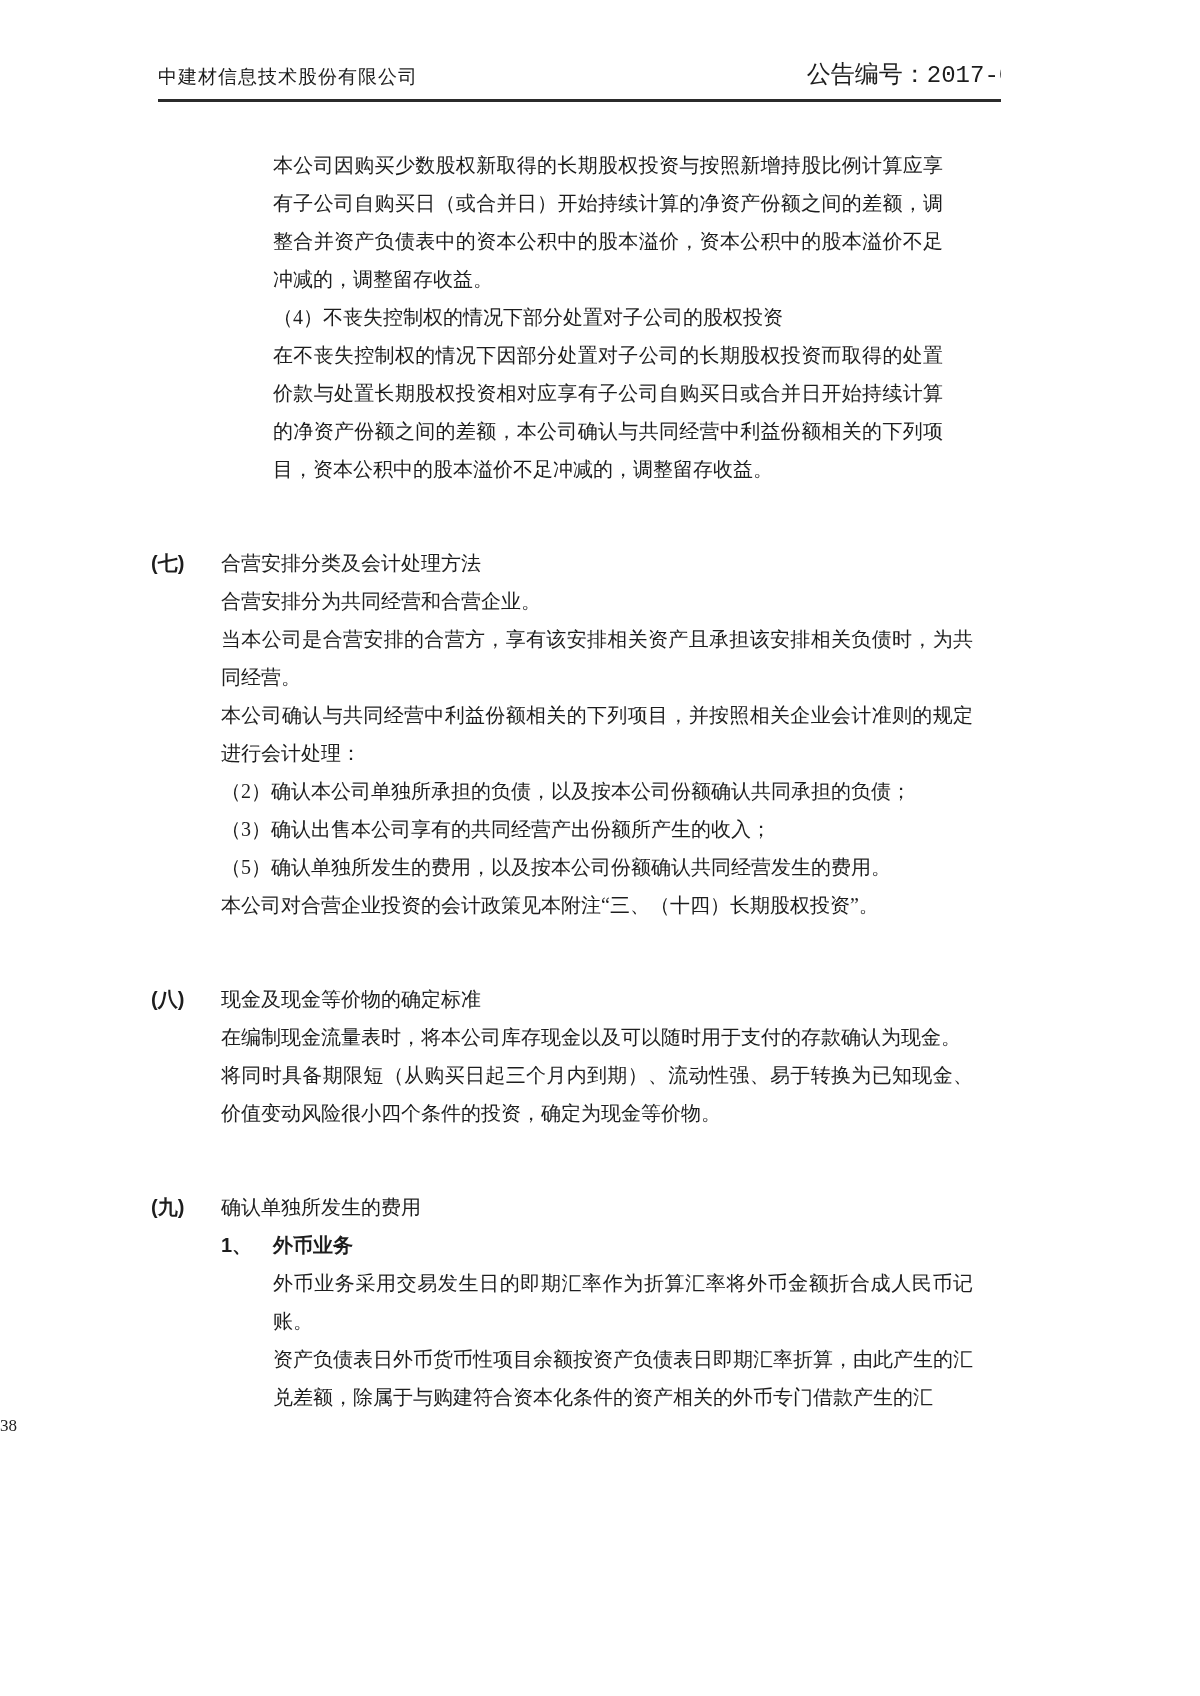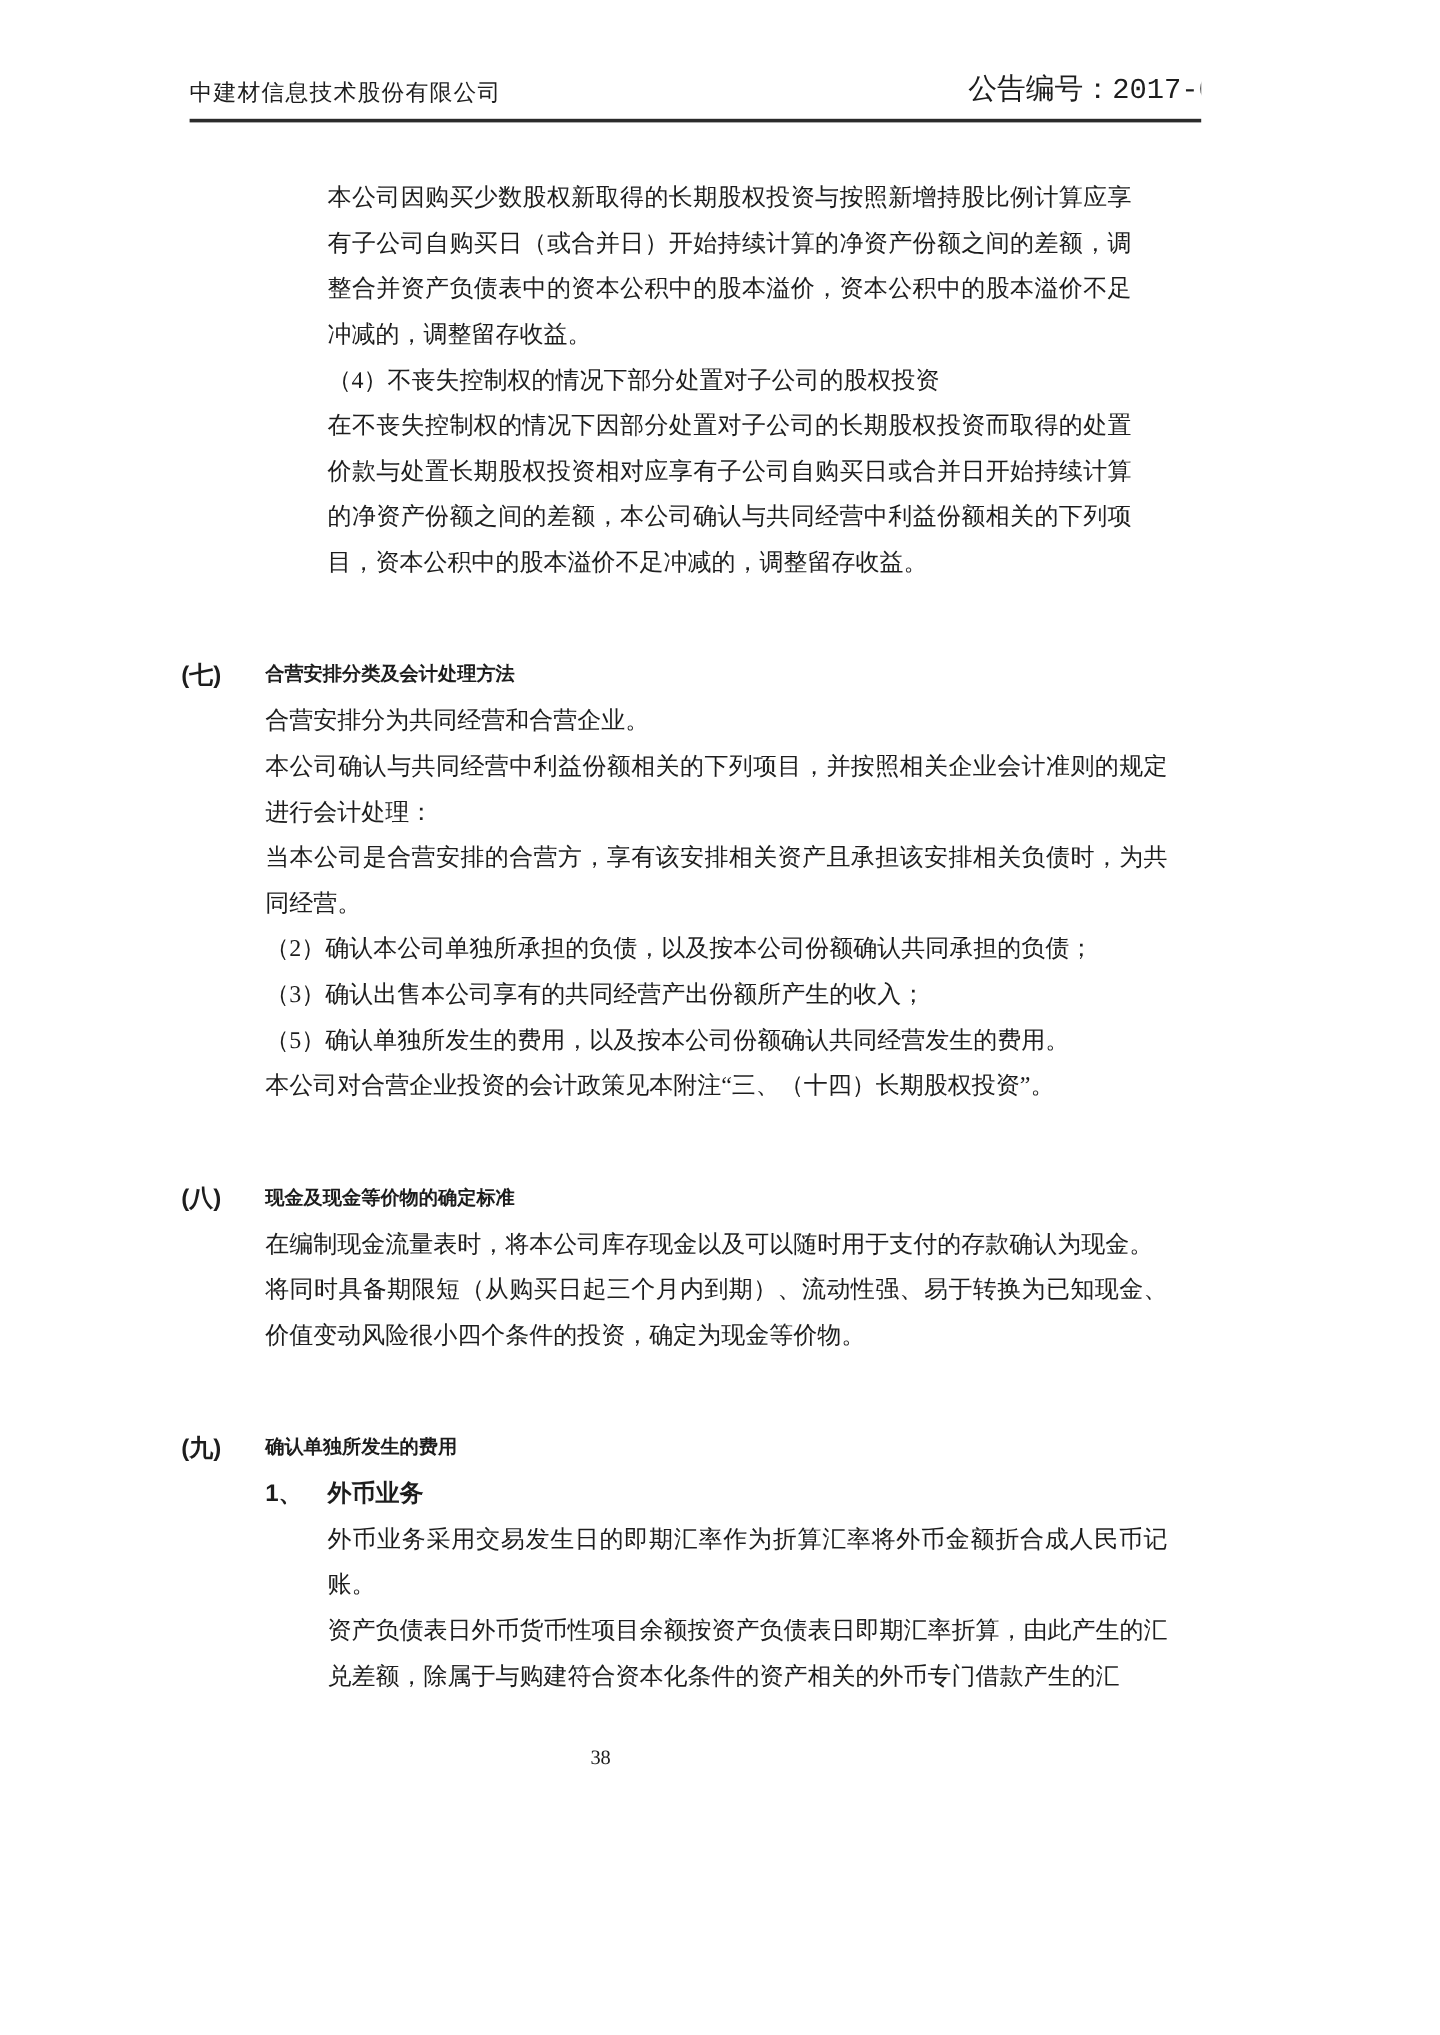--- a/index.html
+++ b/index.html
@@ -54,46 +54,46 @@
   .sec-label {
     flex: none;
     width: 70px;
     font-family: "Liberation Sans", sans-serif;
     font-weight: 700;
     font-size: 20px;
   }
   .sec-content { width: 752px; }
   .sec-title {
     font-family: "Liberation Sans", sans-serif;
-    font-weight: 700;
-    font-size: 16px;
+    font-weight: 400;
+    font-size: 20px;
     margin: 0;
   }
   .subsection { display: flex; }
   .sub-number {
     flex: none;
     width: 52px;
     font-family: "Liberation Sans", sans-serif;
     font-weight: 700;
     font-size: 20px;
   }
   .sub-content { width: 700px; }
   .sub-title {
     font-family: "Liberation Sans", sans-serif;
     font-weight: 700;
     font-size: 20px;
     margin: 0;
   }
   
   .footer {
     position: absolute;
-    top: 1455px;
+    top: 1416px;
     left: 0;
     width: 100%;
-    text-align: center;
+    text-align: left;
     font-size: 17px;
   }
 </style>
 </head>
 <body>
 
 <div class="page">
 
   <div class="header">
     <div class="header-row">
@@ -109,22 +109,22 @@
       <p>本公司因购买少数股权新取得的长期股权投资与按照新增持股比例计算应享有子公司自购买日（或合并日）开始持续计算的净资产份额之间的差额，调整合并资产负债表中的资本公积中的股本溢价，资本公积中的股本溢价不足冲减的，调整留存收益。</p>
       <p>（4）不丧失控制权的情况下部分处置对子公司的股权投资</p>
       <p>在不丧失控制权的情况下因部分处置对子公司的长期股权投资而取得的处置价款与处置长期股权投资相对应享有子公司自购买日或合并日开始持续计算的净资产份额之间的差额，本公司确认与共同经营中利益份额相关的下列项目，资本公积中的股本溢价不足冲减的，调整留存收益。</p>
     </div>
 
     <div class="section">
       <div class="sec-label">(七)</div>
       <div class="sec-content">
         <p class="sec-title">合营安排分类及会计处理方法</p>
         <p>合营安排分为共同经营和合营企业。</p>
+        <p>当本公司是合营安排的合营方，享有该安排相关资产且承担该安排相关负债时，为共同经营。</p>
         <p>本公司确认与共同经营中利益份额相关的下列项目，并按照相关企业会计准则的规定进行会计处理：</p>
-        <p>当本公司是合营安排的合营方，享有该安排相关资产且承担该安排相关负债时，为共同经营。</p>
         <p>（2）确认本公司单独所承担的负债，以及按本公司份额确认共同承担的负债；</p>
         <p>（3）确认出售本公司享有的共同经营产出份额所产生的收入；</p>
         <p>（5）确认单独所发生的费用，以及按本公司份额确认共同经营发生的费用。</p>
         <p>本公司对合营企业投资的会计政策见本附注“三、（十四）长期股权投资”。</p>
       </div>
     </div>
 
     <div class="section">
       <div class="sec-label">(八)</div>
       <div class="sec-content">

